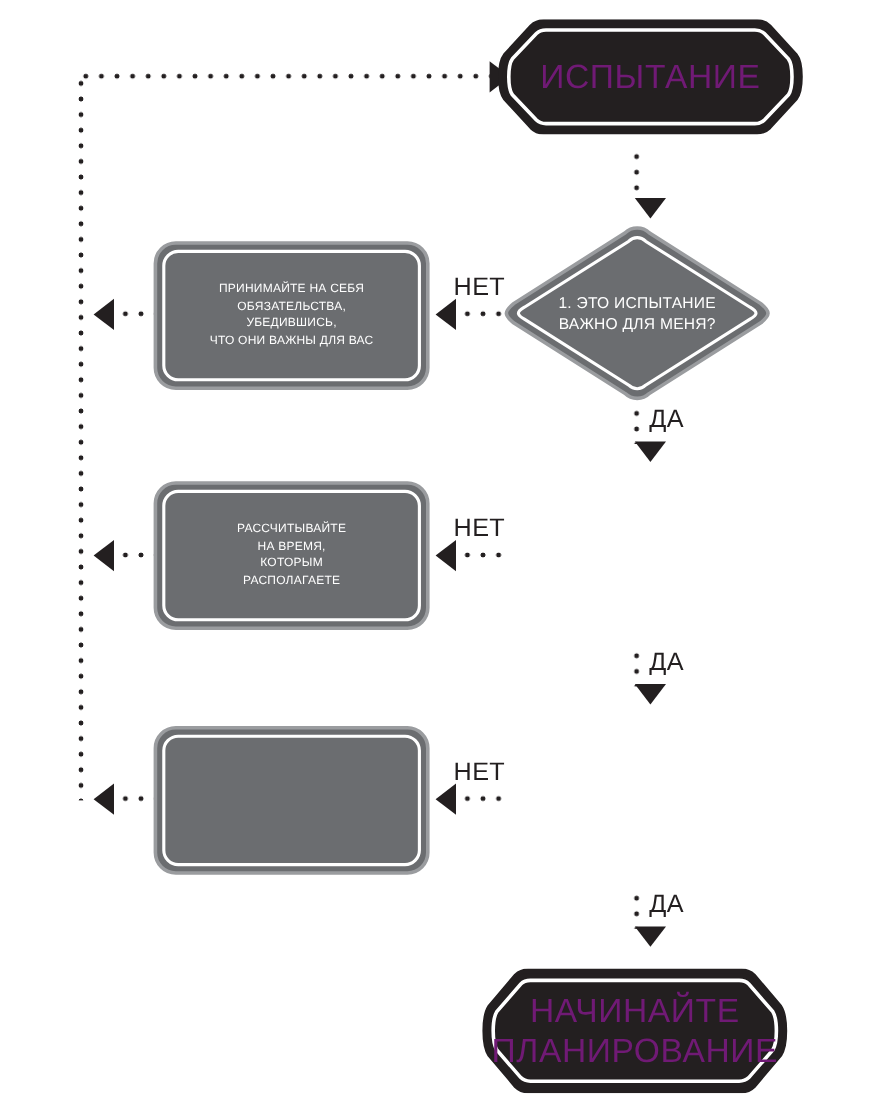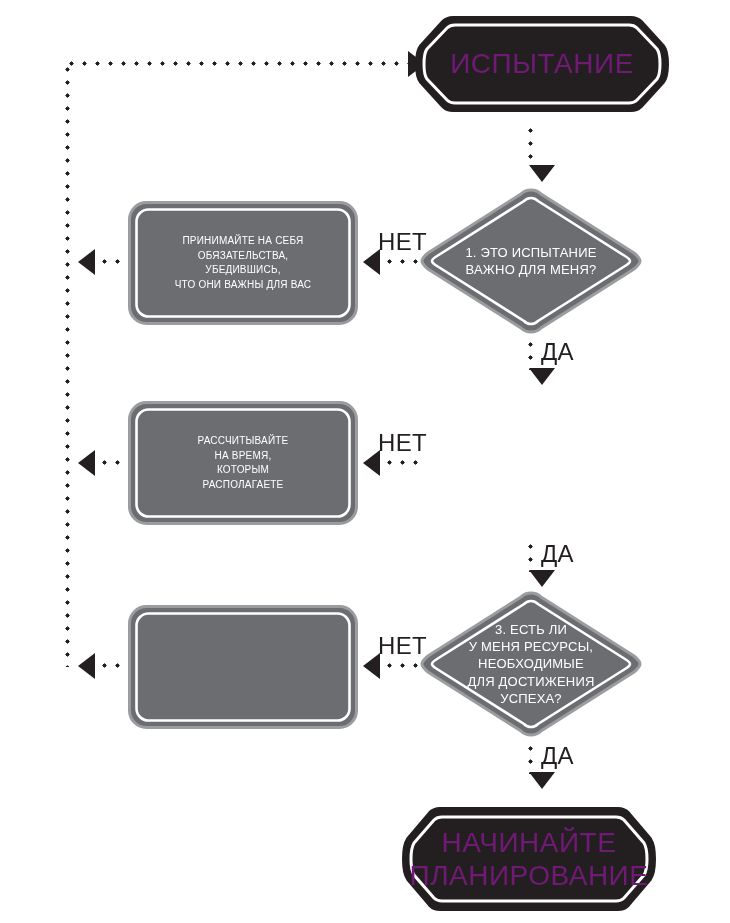--- a/index.html
+++ b/index.html
@@ -96,21 +96,21 @@
     letter-spacing: 0.2px;
     text-transform: uppercase;
     white-space: pre-line;
     padding: 0 14px;
   }
 
   
   .edge-label {
     position: absolute;
     color: #231f20;
-    font-size: 24px;
+    font-size: 21px;
     font-weight: 400;
     letter-spacing: 0.3px;
     text-transform: uppercase;
     white-space: nowrap;
   }
   .dotline-h {
     position: absolute;
     height: 5px;
     background-image: radial-gradient(circle, #231f20 1.9px, rgba(0,0,0,0) 2.2px);
     background-size: 13px 5px;
@@ -223,35 +223,20 @@
     </svg>
     <div class="box-label">РАССЧИТЫВАЙТЕ
 НА ВРЕМЯ,
 КОТОРЫМ
 РАСПОЛАГАЕТЕ</div>
   </div>
 
   <div class="dotline-h" style="left:98px; top:460px; width:30px;"></div>
   <div class="arrow arrow-left" style="left:78px; top:450px;"></div>
 
-  <div class="node decision" style="left:419px; top:590px; width:224px; height:148px;">
-    <svg class="dia-outer" viewBox="0 0 224 148" preserveAspectRatio="none">
-      <path d="M112,3 Q118,3 122,7 L215,66 Q221,71 221,74 Q221,77 215,82
-               L122,141 Q118,145 112,145 Q106,145 102,141 L9,82 Q3,77 3,74
-               Q3,71 9,66 L102,7 Q106,3 112,3 Z" fill="#6b6d70" stroke="#9a9c9f" stroke-width="3"></path>
-      <path d="M112,11 Q116,11 119,14 L206,69 Q211,72 211,74 Q211,76 206,79
-               L119,134 Q116,137 112,137 Q108,137 105,134 L18,79 Q13,76 13,74
-               Q13,72 18,69 L105,14 Q108,11 112,11 Z" fill="none" stroke="#ffffff" stroke-width="2.6"></path>
-    </svg>
-    <div class="dia-label">3. ЕСТЬ ЛИ
-У МЕНЯ РЕСУРСЫ,
-НЕОБХОДИМЫЕ
-ДЛЯ ДОСТИЖЕНИЯ
-УСПЕХА?</div>
-  </div>
 
   <div class="edge-label" style="left:378px; top:632px;">НЕТ</div>
   <div class="dotline-h" style="left:383px; top:663px; width:38px;"></div>
   <div class="arrow arrow-left" style="left:363px; top:653px;"></div>
 
   <div class="dotline-v" style="left:528px; top:742px; height:32px;"></div>
   <div class="edge-label" style="left:541px; top:742px;">ДА</div>
   <div class="arrow arrow-down" style="left:529px; top:772px;"></div>
 
   <div class="node action" style="left:127px; top:604px; width:232px; height:126px;">

